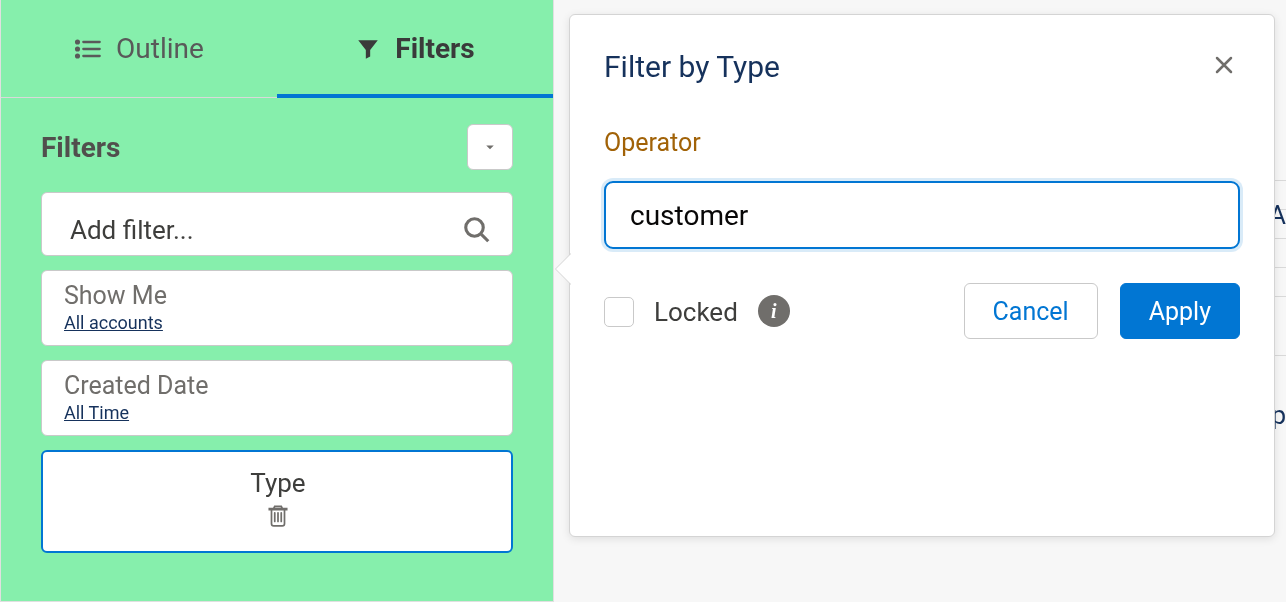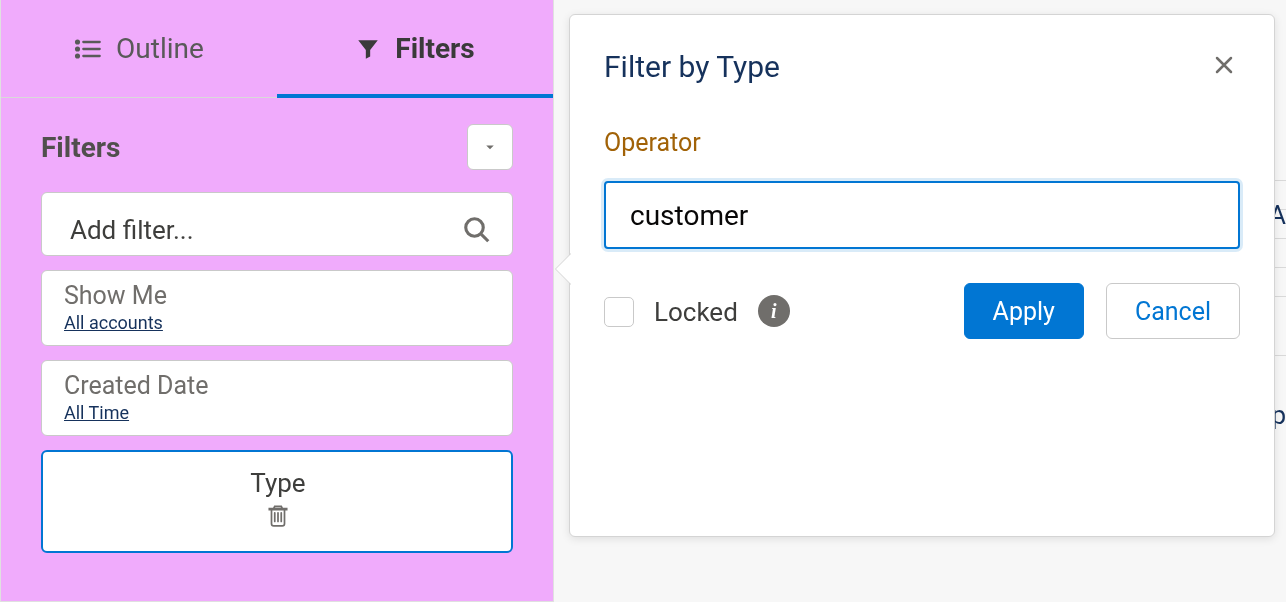--- a/index.html
+++ b/index.html
@@ -3,21 +3,21 @@
 <meta charset="utf-8">
 <style>
   * { box-sizing: border-box; margin: 0; padding: 0; font-family: -apple-system, BlinkMacSystemFont, "Segoe UI", Roboto, Helvetica, Arial, sans-serif; }
   body { background: #f7f7f7; width: 1286px; height: 602px; overflow: hidden; position: relative; }
 
   .sidebar {
     position: absolute;
     left: 0; top: 0;
     width: 554px;
     height: 602px;
-    background: #f0abfc;
+    background: #86efac;
     border: 1px solid #e0e0e0;
     border-top: none;
   }
   .tabs {
     display: flex;
     height: 98px;
     border-bottom: 1px solid #d9d9d9;
   }
   .tab {
     flex: 1;
@@ -186,21 +186,21 @@
     background: #fff;
     cursor: pointer;
     margin-bottom: 28px;
   }
   .operator-select svg { fill: #706e6b; }
 
   .value-input {
     width: 100%;
     height: 68px;
     border: 2px solid #0176d3;
-    border-radius: 4px;
+    border-radius: 9px;
     padding: 0 24px;
     font-size: 28px;
     color: #080707;
     outline: none;
     box-shadow: 0 0 0 3px rgba(1,118,211,0.15);
     margin-bottom: 34px;
   }
 
   .popover-footer {
     display: flex;
@@ -381,17 +381,17 @@
 
   <input class="value-input" type="text" value="customer" style="">
 
   <div class="popover-footer">
     <div class="locked-wrap">
       <div class="locked-checkbox"></div>
       <span class="locked-label">Locked</span>
       <span class="info-icon">i</span>
     </div>
     <div class="btn-row">
+      <button class="btn btn-cancel">Cancel</button>
       <button class="btn btn-apply">Apply</button>
-      <button class="btn btn-cancel">Cancel</button>
     </div>
   </div>
 </div>
 
 </body></html>

